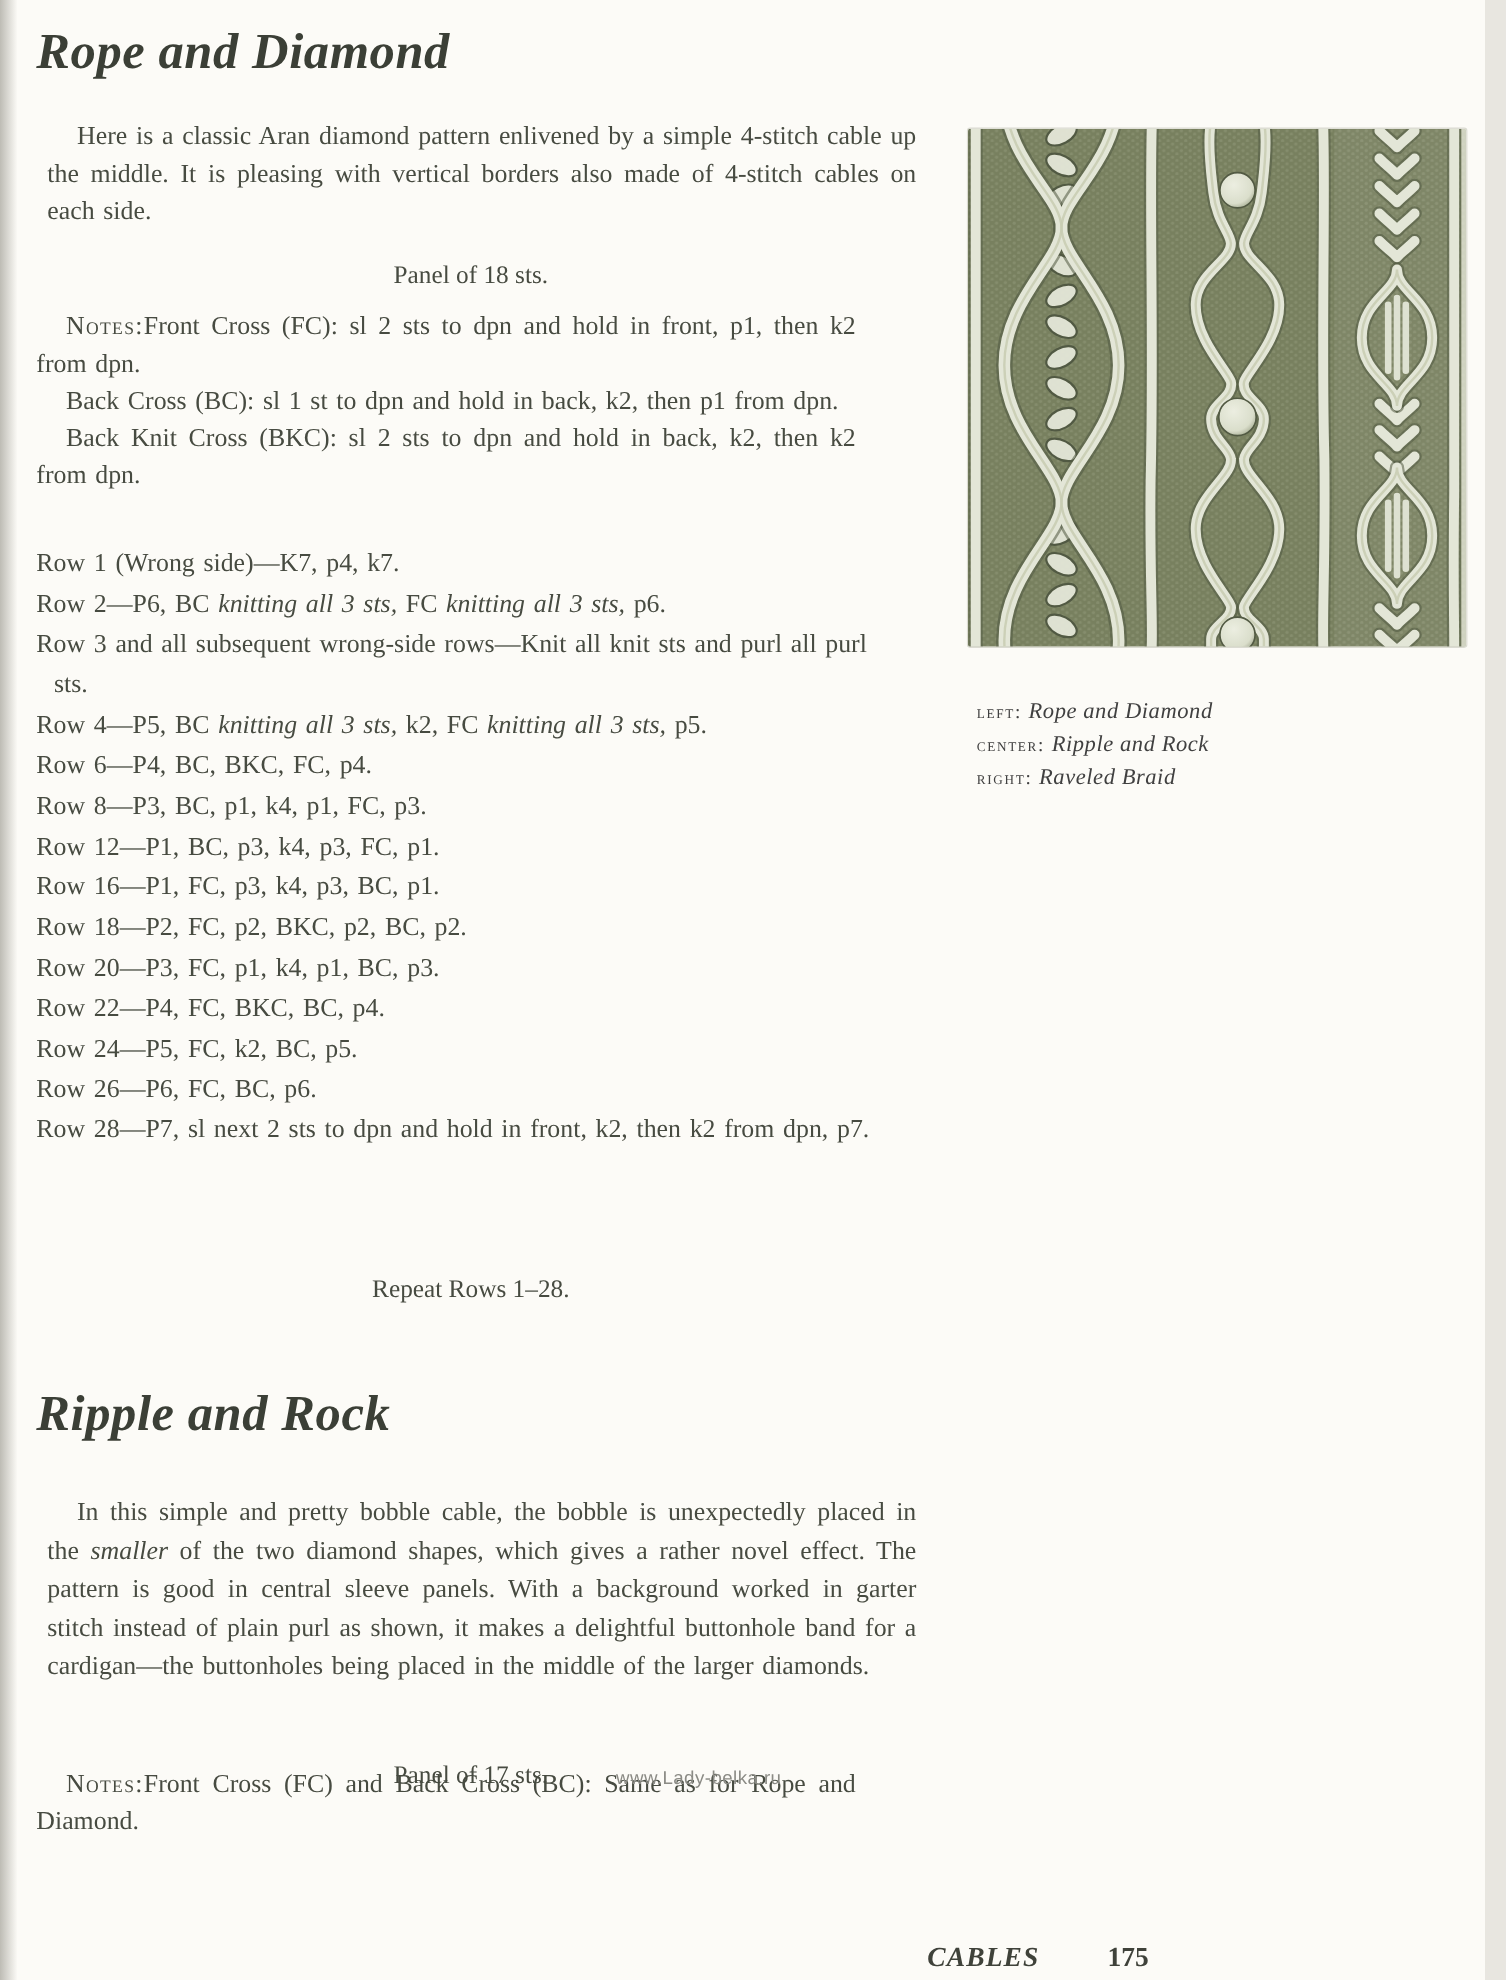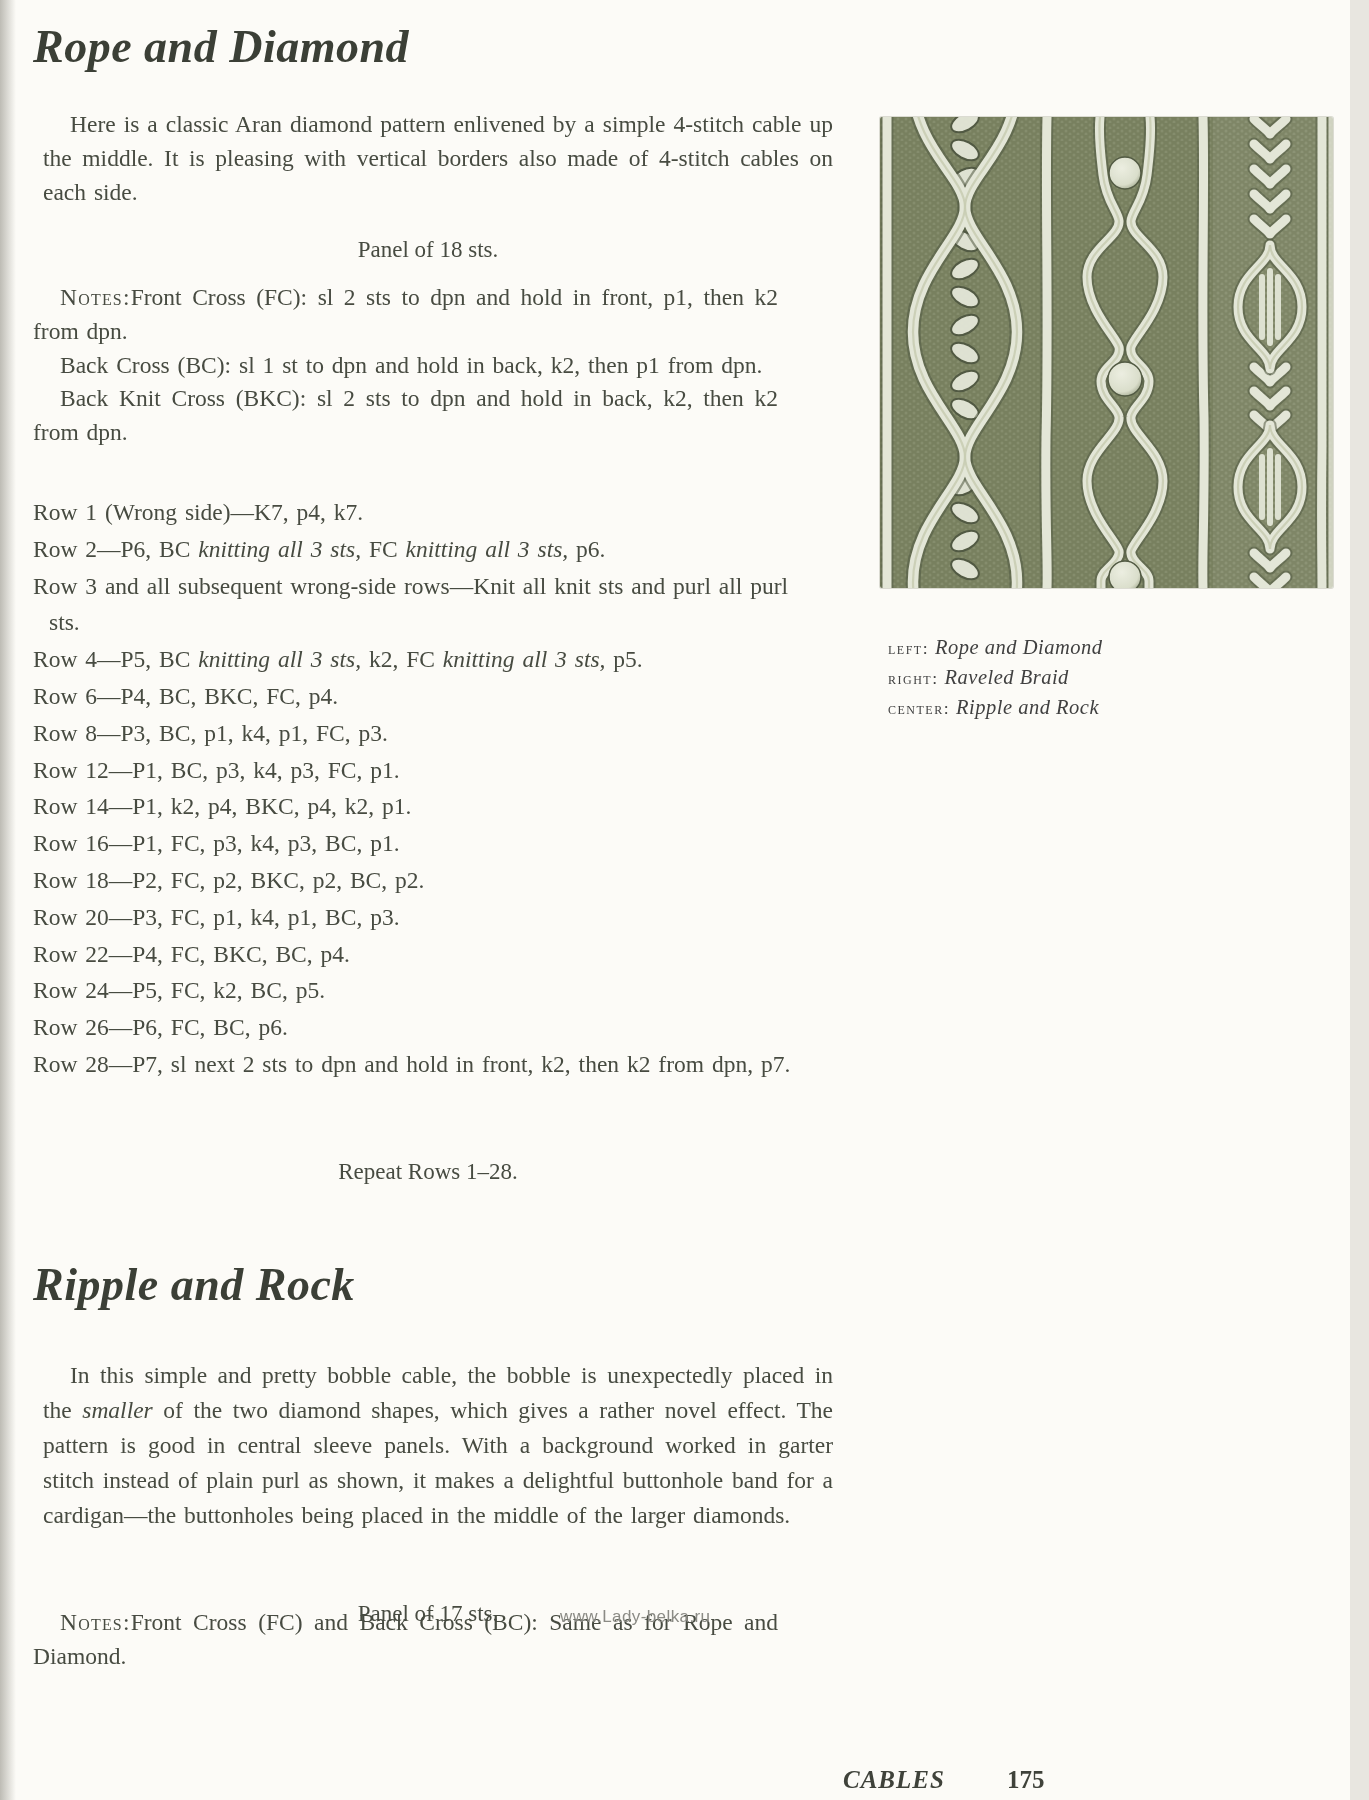--- a/index.html
+++ b/index.html
@@ -85,21 +85,20 @@
     </div>
 
   <div class="rows">
       <div class="row-line">Row 1 (Wrong side)—K7, p4, k7.</div>
       <div class="row-line">Row 2—P6, BC <i>knitting all 3 sts,</i> FC <i>knitting all 3 sts,</i> p6.</div>
       <div class="row-line">Row 3 and all subsequent wrong-side rows—Knit all knit sts and purl all purl sts.</div>
       <div class="row-line">Row 4—P5, BC <i>knitting all 3 sts,</i> k2, FC <i>knitting all 3 sts,</i> p5.</div>
       <div class="row-line">Row 6—P4, BC, BKC, FC, p4.</div>
       <div class="row-line">Row 8—P3, BC, p1, k4, p1, FC, p3.</div>
       <div class="row-line">Row 12—P1, BC, p3, k4, p3, FC, p1.</div>
-      <div class="row-line">Row 14—P1, k2, p4, BKC, p4, k2, p1.</div>
       <div class="row-line">Row 16—P1, FC, p3, k4, p3, BC, p1.</div>
       <div class="row-line">Row 18—P2, FC, p2, BKC, p2, BC, p2.</div>
       <div class="row-line">Row 20—P3, FC, p1, k4, p1, BC, p3.</div>
       <div class="row-line">Row 22—P4, FC, BKC, BC, p4.</div>
       <div class="row-line">Row 24—P5, FC, k2, BC, p5.</div>
       <div class="row-line">Row 26—P6, FC, BC, p6.</div>
       <div class="row-line">Row 28—P7, sl next 2 sts to dpn and hold in front, k2, then k2 from dpn, p7.</div>
     </div>
 
   <div class="center-line" id="repeat1">Repeat Rows 1–28.</div>
@@ -175,22 +174,22 @@
         <path class="yarn-thin" d="M374 2C381 9,387 13,390 17M406 2C399 9,393 13,390 17M374 27C381 34,387 38,390 42M406 27C399 34,393 38,390 42M374 52C381 59,387 63,390 67M406 52C399 59,393 63,390 67M374 77C381 84,387 88,390 92M406 77C399 84,393 88,390 92M374 102C381 109,387 113,390 117M406 102C399 109,393 113,390 117M374 250C381 257,387 261,390 265M406 250C399 257,393 261,390 265M374 274C381 281,387 285,390 289M406 274C399 281,393 285,390 289M374 298C381 305,387 309,390 313M406 298C399 305,393 309,390 313M374 436C381 443,387 447,390 451M406 436C399 443,393 447,390 451M374 460C381 467,387 471,390 475M406 460C399 467,393 471,390 475"></path>
         <path class="yarn-sh-thin" d="M390 128C390 148,358 156,358 190C358 224,390 232,390 252M390 128C390 148,422 156,422 190C422 224,390 232,390 252M390 308C390 328,358 336,358 370C358 404,390 412,390 432M390 308C390 328,422 336,422 370C422 404,390 412,390 432"></path>
         <path class="yarn-thin" d="M390 128C390 148,358 156,358 190C358 224,390 232,390 252M390 128C390 148,422 156,422 190C422 224,390 232,390 252M390 308C390 328,358 336,358 370C358 404,390 412,390 432M390 308C390 328,422 336,422 370C422 404,390 412,390 432"></path>
         <path class="yarn-detail" d="M390 128C390 148,358 156,358 190C358 224,390 232,390 252M390 128C390 148,422 156,422 190C422 224,390 232,390 252M390 308C390 328,358 336,358 370C358 404,390 412,390 432M390 308C390 328,422 336,422 370C422 404,390 412,390 432"></path>
       </g>
     </svg>
   </figure>
 
   <div class="caption">
       <div class="cap-line"><span class="cap-label">left:</span><span class="cap-value">Rope and Diamond</span></div>
+      <div class="cap-line"><span class="cap-label">center:</span><span class="cap-value">Ripple and Rock</span></div>
       <div class="cap-line"><span class="cap-label">right:</span><span class="cap-value">Raveled Braid</span></div>
-      <div class="cap-line"><span class="cap-label">center:</span><span class="cap-value">Ripple and Rock</span></div>
     </div>
 
   <h1 class="pattern-title" id="title2">Ripple and Rock</h1>
 
   <p class="para body-text" id="intro2">In this simple and pretty bobble cable, the bobble is unexpectedly placed in the <i>smaller</i> of the two diamond shapes, which gives a rather novel effect. The pattern is good in central sleeve panels. With a background worked in garter stitch instead of plain purl as shown, it makes a delightful buttonhole band for a cardigan—the buttonholes being placed in the middle of the larger diamonds.</p>
 
   <div class="center-line" id="panel2">Panel of 17 sts.</div>
 
   <div class="notes body-text" id="notes2">
       <p><span class="sc">Notes:</span><span>Front Cross (FC) and Back Cross (BC): Same as for Rope and Diamond.</span></p>

